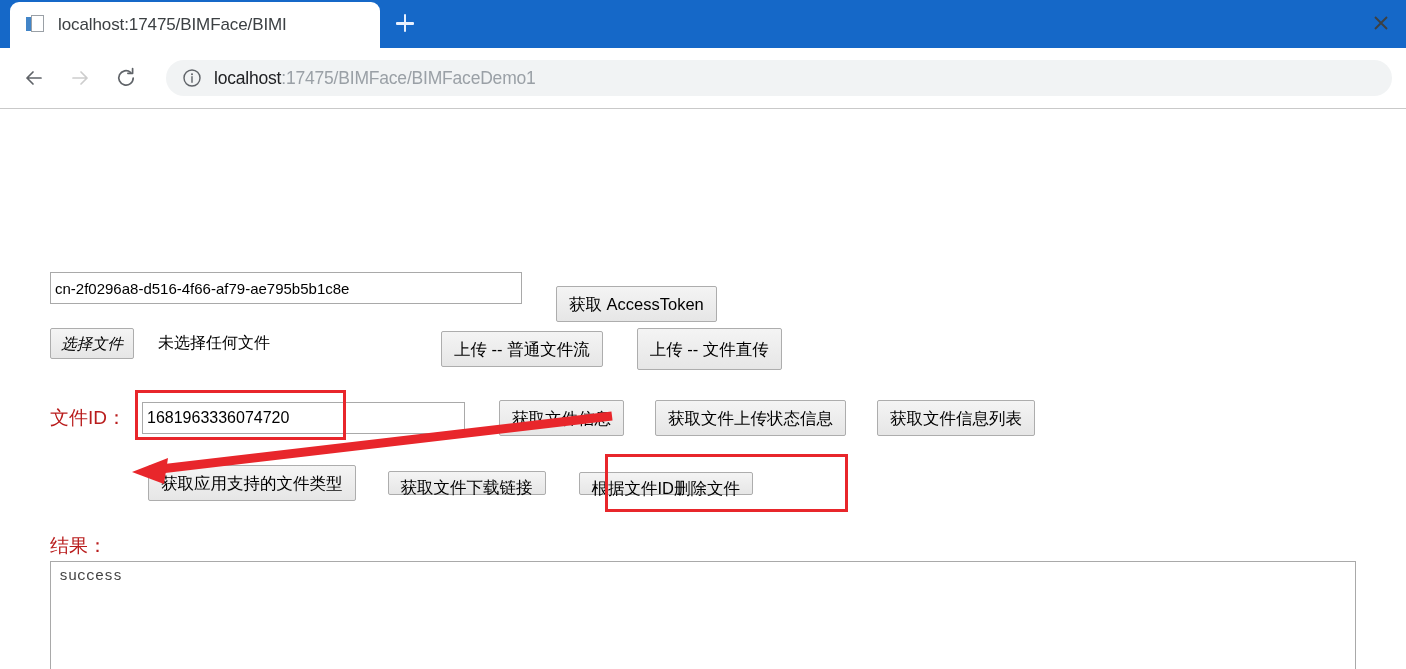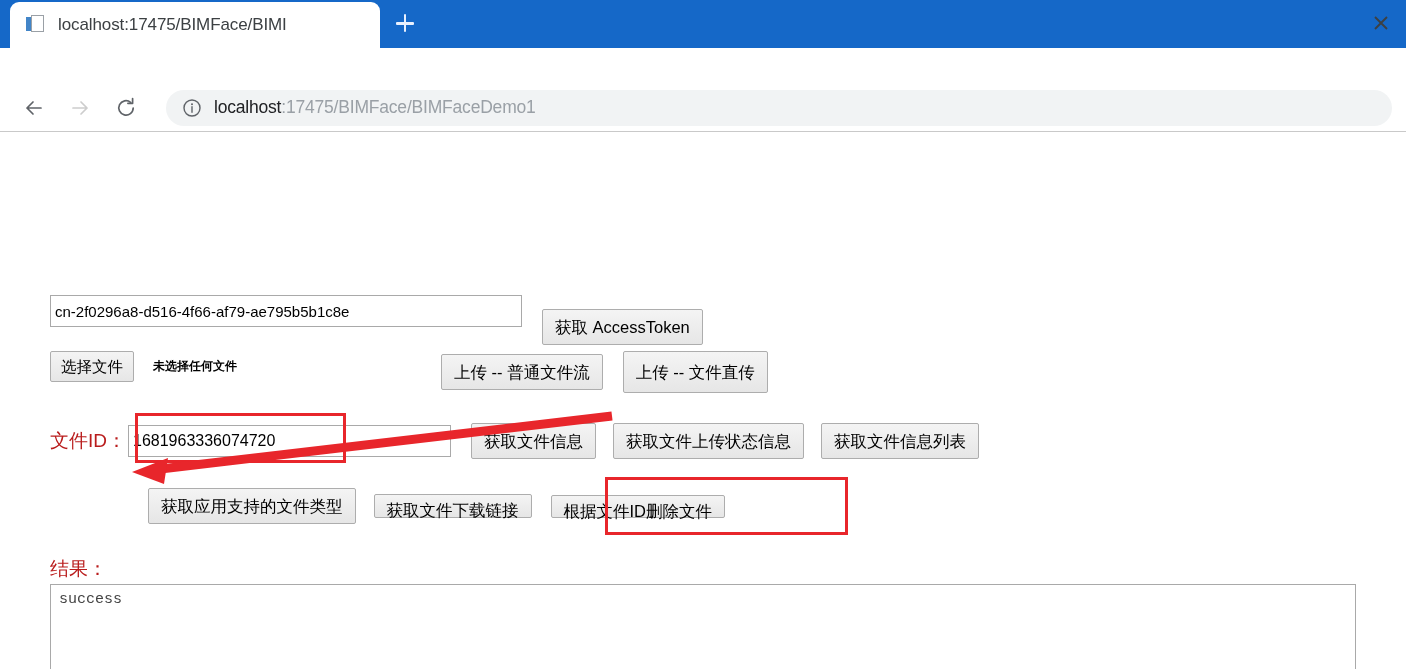--- a/index.html
+++ b/index.html
@@ -94,28 +94,27 @@
     border-radius: 1px;
   }
   .newtab-btn::before {
     left: 8px; top: 16px; width: 18px; height: 2.6px;
   }
   .newtab-btn::after {
     left: 15.7px; top: 8px; width: 2.6px; height: 18px;
   }
 
   .browser-toolbar {
-    height: 48px;
+    height: 61px;
     background: #ffffff;
     display: flex;
     align-items: center;
     padding: 0 14px;
     box-sizing: border-box;
     border-bottom: 1px solid #c9c9c9;
-    margin-top: 36px;
   }
   .nav-btn {
     width: 40px;
     height: 40px;
     display: flex;
     align-items: center;
     justify-content: center;
     cursor: pointer;
     flex: 0 0 auto;
     margin-right: 6px;
@@ -153,20 +152,21 @@
     position: relative;
     padding: 0;
     background: #ffffff;
     height: 560px;
   }
 
   .row {
     position: absolute;
     display: flex;
     align-items: center;
+    gap: 14px;
   }
 
   .txt-input {
     font-family: "Liberation Sans", sans-serif;
     font-size: 15px;
     color: #000000;
     background: #ffffff;
     border: 1px solid #a9a9a9;
     box-sizing: border-box;
     padding: 0 4px;
@@ -189,27 +189,27 @@
 
   .label-cn {
     font-size: 19px;
     color: #b91c1c;
     white-space: nowrap;
   }
 
   .file-row .file-select-btn {
     font-size: 15.5px;
     padding: 0 10px;
+    font-style: italic;
   }
   .file-row .file-name {
-    font-size: 12px;
+    font-size: 16px;
     color: #000000;
-    margin-left: 19px;
-    white-space: nowrap;
-    font-weight: bold;
+    margin-left: 10px;
+    white-space: nowrap;
   }
 
   .result-textarea {
     position: absolute;
     left: 50px;
     top: 452px;
     width: 1306px;
     height: 185px;
     border: 1px solid #a9a9a9;
     background: #ffffff;

